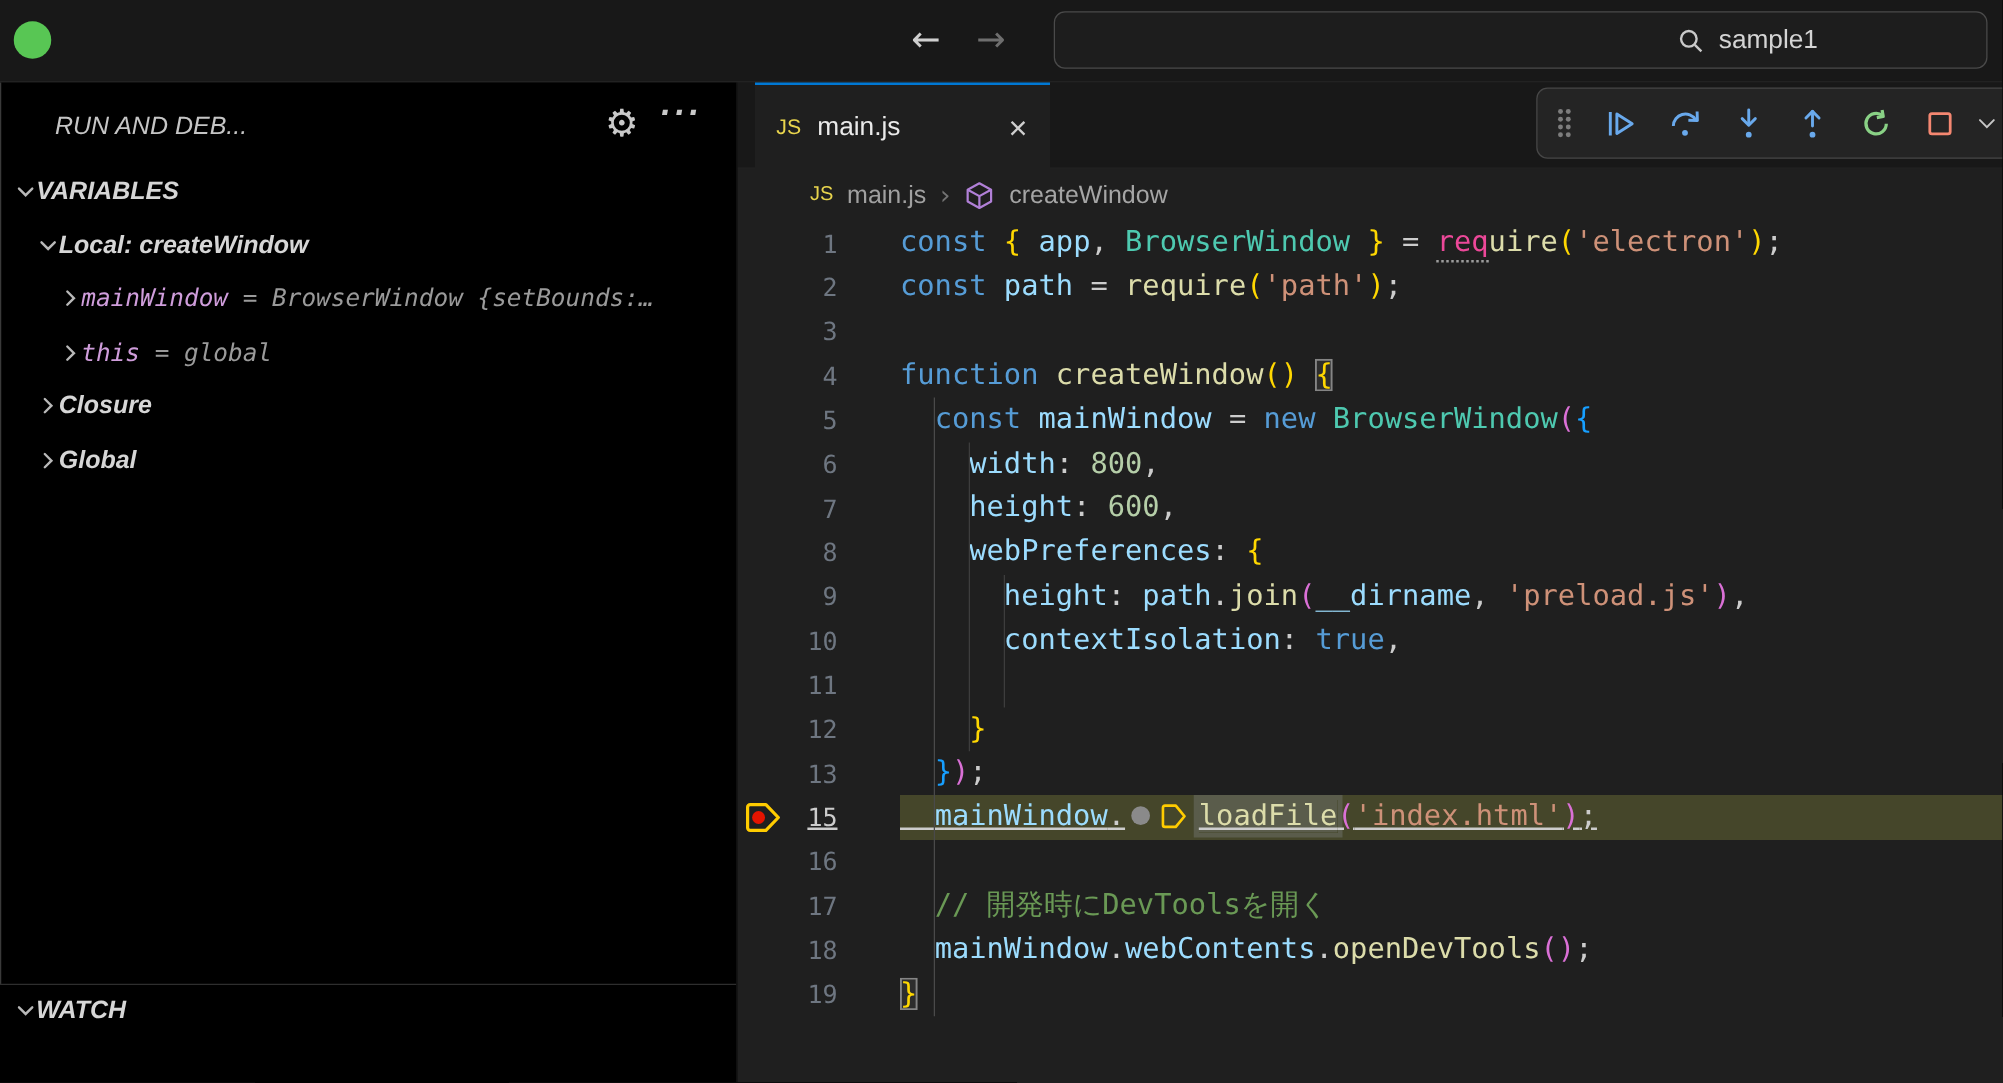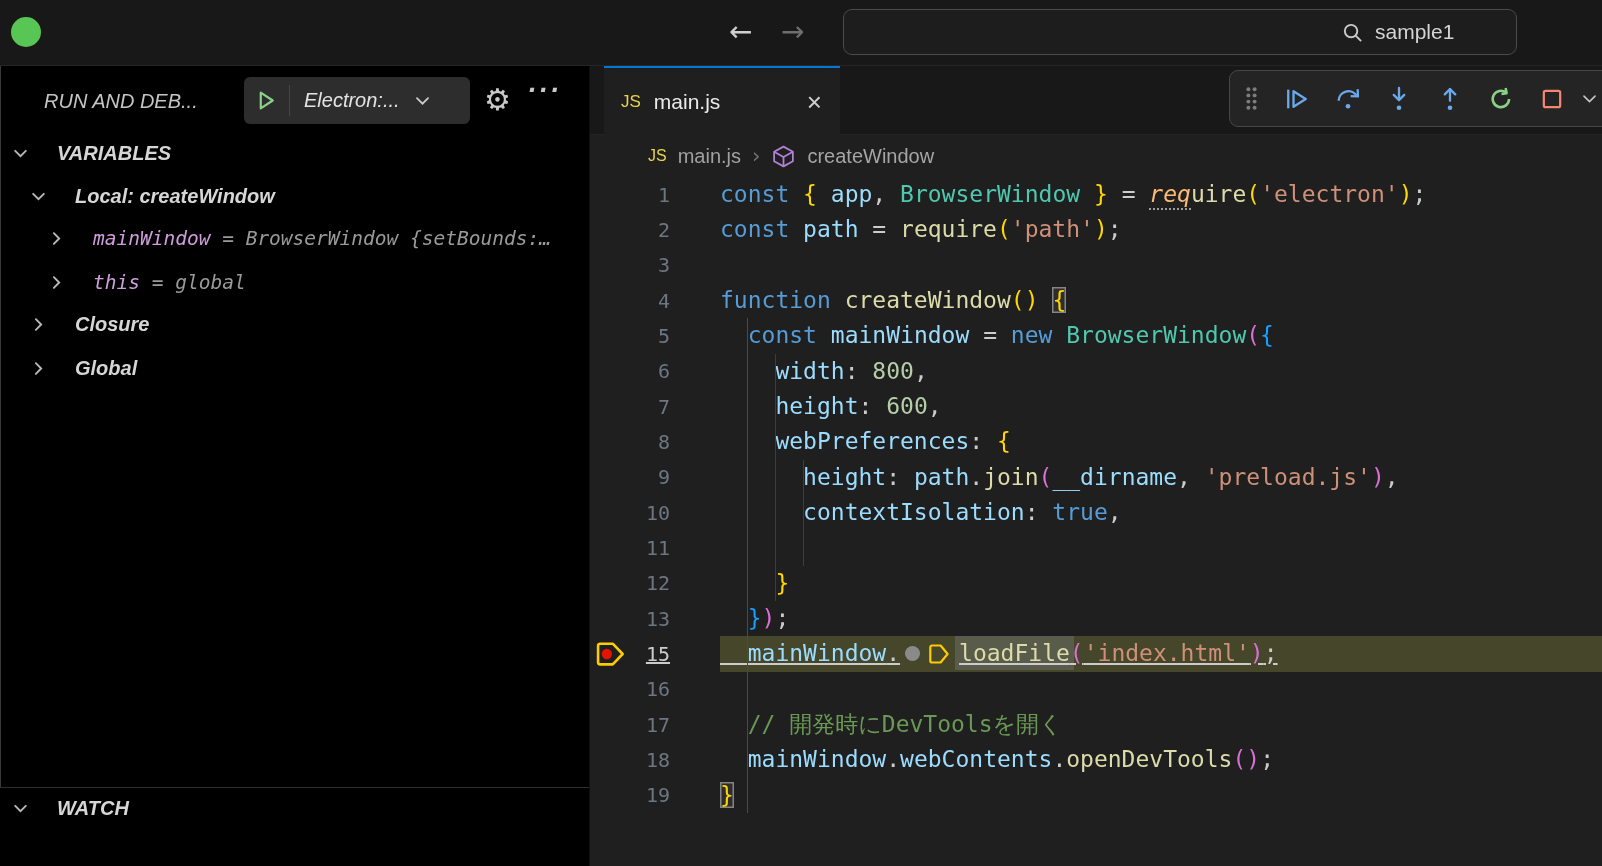--- a/index.html
+++ b/index.html
@@ -6,36 +6,36 @@
   .app{position:relative;width:1602px;height:866px;background:#181818;overflow:hidden;
        font-family:"Liberation Sans",sans-serif;color:#ccc;-webkit-font-smoothing:antialiased;}
   svg{display:block;}
 
   
   .titlebar{position:absolute;left:0;top:0;width:100%;height:66px;background:#181818;border-bottom:1px solid #262626;box-sizing:border-box;}
   .traffic{position:absolute;left:11px;top:17px;width:30px;height:30px;border-radius:50%;background:#58c654;}
   .navbtn{position:absolute;top:10px;font-family:"DejaVu Sans",sans-serif;font-size:28px;line-height:44px;}
   .nav-back{left:729px;color:#cfcfcf;}
   .nav-fwd{left:781px;color:#6e6e6e;}
-  .searchbox{position:absolute;left:843px;top:9px;width:674px;height:46px;box-sizing:border-box;
+  .searchbox{position:absolute;left:843px;top:9px;width:747px;height:46px;box-sizing:border-box;
              border:1px solid #4a4a4a;border-radius:9px;background:#1d1d1d;}
   .search-inner{position:absolute;left:497px;top:0;height:100%;display:flex;align-items:center;gap:11px;}
   .search-text{font-size:21px;color:#d4d4d4;}
 
   
   .sidebar{position:absolute;left:0;top:66px;width:589px;bottom:0;background:#000000;font-style:italic;}
   .winborder{position:absolute;left:0;top:0;width:1px;height:722px;background:#3a3a3a;}
   .seam{position:absolute;left:589px;top:66px;width:1px;bottom:0;background:#0f0f0f;z-index:4;}
   .sb-title{position:absolute;left:44px;top:24px;font-size:20px;color:#c5c5c5;white-space:nowrap;}
   .launch{position:absolute;left:244px;top:11px;width:226px;height:47px;background:#2d2d2d;border-radius:6px;display:flex;align-items:center;}
   .launch-sep{width:1px;height:31px;background:#454545;margin-left:10px;}
   .launch-label{margin-left:14px;font-size:20px;color:#e3e3e3;}
   .gear{position:absolute;left:484px;top:16px;font-family:"DejaVu Sans",sans-serif;font-size:30px;color:#c9c9c9;}
   .more{position:absolute;left:527px;top:8px;font-size:28px;font-weight:bold;letter-spacing:2px;color:#c9c9c9;}
-  .svrow{position:absolute;display:flex;align-items:center;gap:28px;white-space:nowrap;}
+  .svrow{position:absolute;display:flex;align-items:center;gap:0;white-space:nowrap;}
   .svrow .lbl{font-size:20px;font-weight:700;color:#d6d6d6;}
   .mono-row{font-family:"DejaVu Sans Mono",monospace;font-size:19.5px;}
   .vname{color:#cf9ddb;}
   .vval{color:#9a9a9a;}
   .mw-clip{max-width:500px;overflow:hidden;}
   .watch-sep{position:absolute;left:0;top:721px;width:589px;height:1px;background:#2e2e2e;}
 
   
   .editor{position:absolute;left:590px;top:66px;right:0;bottom:0;background:#1f1f1f;}
   .tabstrip{position:absolute;left:0;top:0;right:0;height:69px;background:#181818;border-bottom:1px solid #232323;box-sizing:border-box;}
@@ -58,21 +58,21 @@
   .crow{display:flex;height:35.33px;align-items:center;position:relative;}
   .gutter{flex:0 0 130px;box-sizing:border-box;text-align:right;padding-right:50px;
           font-family:"DejaVu Sans Mono",monospace;font-size:20px;color:#6e7681;}
   .codeline{font-family:"DejaVu Sans Mono",monospace;font-size:23px;line-height:35.33px;white-space:pre;}
   .crow.cur{background:linear-gradient(90deg,transparent 0,transparent 130px,#45462a 130px);text-decoration:underline;}
   .crow.cur .gutter{color:#cccccc;}
   .bpicon{position:absolute;left:6px;top:4px;}
   .kw{color:#569cd6;}.var{color:#9cdcfe;}.cls{color:#4ec9b0;}.fn{color:#dcdcaa;}
   .str{color:#ce9178;}.num{color:#b5cea8;}.cmt{color:#6a9955;}.pun{color:#cccccc;}
   .b1{color:#ffd700;}.b2{color:#da70d6;}.b3{color:#179fff;}
-  .fnh{color:#fdba74;border-bottom:2px dotted #9c9c9c;padding-bottom:1px;font-style:italic;}
+  .fnh{color:#ec4899;border-bottom:2px dotted #9c9c9c;padding-bottom:1px;}
   .match{box-shadow:inset 0 0 0 1.5px #858585;background:rgba(110,110,110,.18);}
   .colbox{background:#5a5c4b;box-shadow:0 0 0 4px #5a5c4b;}
   .inline-dot{display:inline-block;width:15px;height:15px;border-radius:50%;background:#8a8a8a;margin:0 7px 2px 5px;vertical-align:middle;}
   .inline-tag{display:inline-block;margin:0 9px 2px 2px;vertical-align:middle;}
   .iguide{position:absolute;width:1px;background:#3d3d3d;pointer-events:none;}
   .ig1{left:157px;top:141px;height:495px;background:#4a4a4a;}
   .ig2{left:185px;top:177px;height:247px;}
   .ig3{left:213px;top:283px;height:106px;}
 </style>
 </head>
@@ -95,34 +95,20 @@
         <span class="search-text">sample1</span>
       </div>
     </div>
   </div>
 
   <div class="sidebar">
     <div class="winborder"></div>
 
     <div class="sb-title">RUN AND DEB...</div>
 
-    <div class="launch">
-      <span style="margin-left:10px">
-        <svg width="25" height="25" viewBox="0 0 24 24" fill="none" stroke="#8ad18a" stroke-width="2.1" stroke-linejoin="round">
-            <path d="M6.5 4.5 L18 12 L6.5 19.5 Z"></path>
-          </svg>
-      </span>
-      <span class="launch-sep"></span>
-      <span class="launch-label">Electron:...</span>
-      <span style="margin-left:13px">
-        <svg width="19" height="19" viewBox="0 0 24 24" fill="none" stroke="#cdcdcd" stroke-width="2.2" stroke-linecap="round">
-            <path d="M5 9 L12 16 L19 9"></path>
-          </svg>
-      </span>
-    </div>
 
     <div class="gear">⚙</div>
     <div class="more">···</div>
 
     <div class="svrow" style="left:12px;top:76px">
       <span>
           <svg width="17" height="17" viewBox="0 0 16 16" fill="none" stroke="#b8b8b8" stroke-width="1.8" stroke-linecap="round">
             <path d="M3 5.5 L8 10.5 L13 5.5"></path>
           </svg>
         </span>

